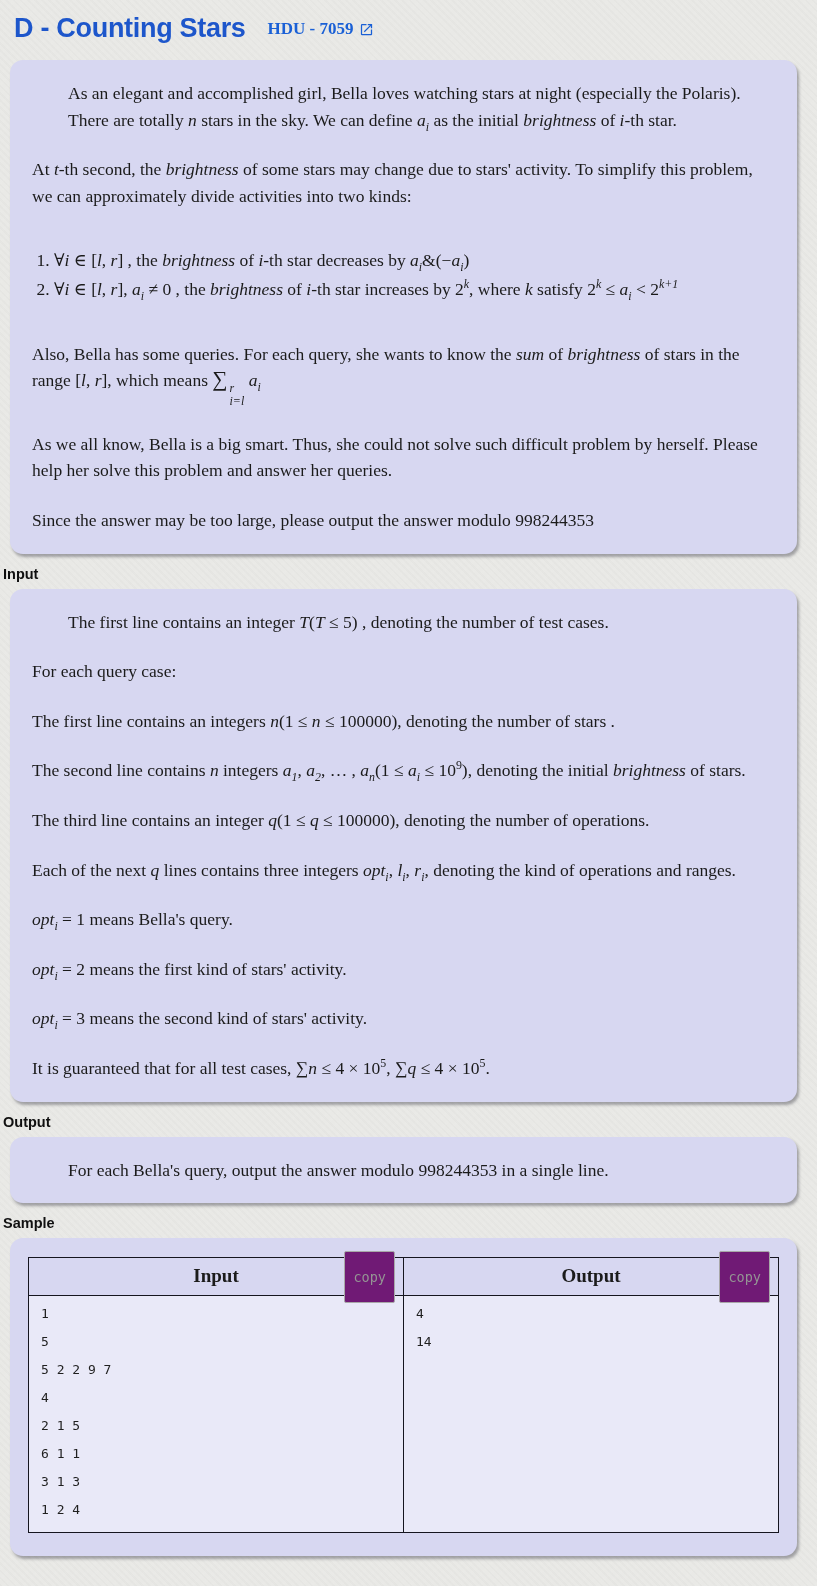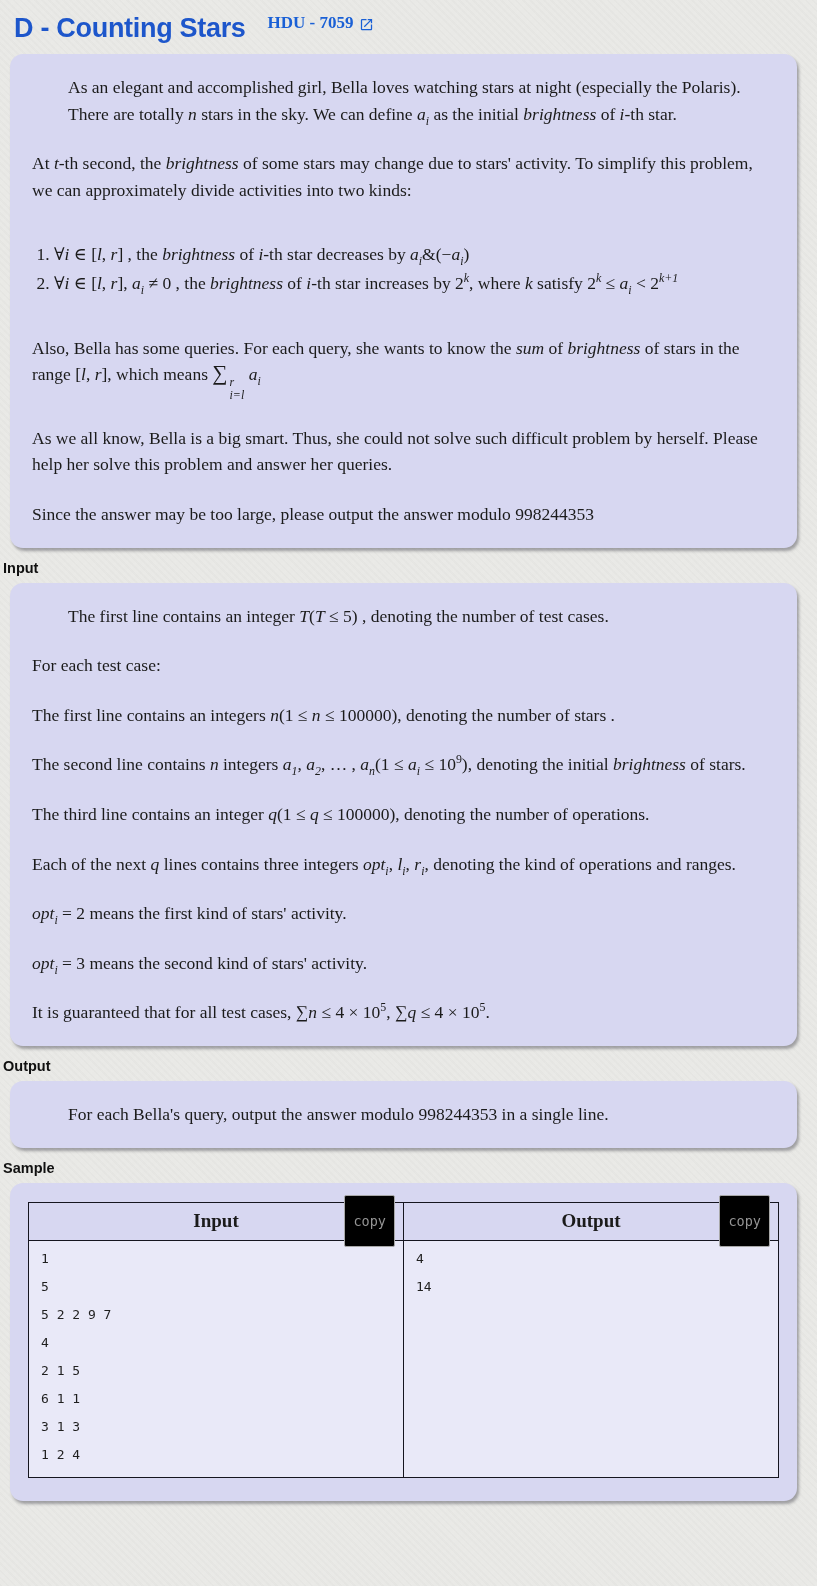--- a/index.html
+++ b/index.html
@@ -14,21 +14,21 @@
   *{box-sizing:border-box;margin:0;padding:0;}
   html,body{width:817px;height:1586px;overflow:hidden;}
   body{
     background-color:var(--page-bg);
     background-image:
       repeating-linear-gradient(45deg, rgba(0,0,0,.015) 0 2px, transparent 2px 5px),
       repeating-linear-gradient(-45deg, rgba(255,255,255,.03) 0 3px, transparent 3px 7px);
     font-family:"Liberation Serif","DejaVu Serif",serif;
     color:var(--text);
   }
-  header{display:flex;align-items:flex-start;gap:22px;padding:13px 20px 10px 14px;}
+  header{display:flex;align-items:center;gap:22px;padding:13px 20px 16px 14px;}
   h1{
     font-family:"Liberation Sans","DejaVu Sans",sans-serif;
     font-size:27px;font-weight:bold;color:var(--title-blue);letter-spacing:-.3px;
   }
   .source-link{
     font-family:Liberation Serif, serif;
     font-size:17px;font-weight:bold;color:var(--link-blue);
     text-decoration:none;display:inline-flex;align-items:center;gap:5px;cursor:pointer;
   }
   .source-link svg{width:15px;height:15px;fill:currentColor;position:relative;top:1px;}
@@ -59,21 +59,21 @@
   }
   .sample-panel{padding:19px 18px 23px;}
   table{width:100%;border-collapse:collapse;border:1px solid var(--table-border);}
   th{
     position:relative;height:38px;text-align:center;vertical-align:middle;
     font-size:19px;font-weight:bold;border:1px solid var(--table-border);
   }
   .copy-btn{
     position:absolute;right:8px;top:50%;transform:translateY(-50%);
     font-family:"DejaVu Sans Mono","Liberation Mono",monospace;
-    font-size:13.5px;color:#949494;background:#000000;
+    font-size:13.5px;color:#949494;background:#701a75;
     border:1px solid #a8a8a8;border-radius:2px;padding:17px 8px;cursor:pointer;
   }
   td{
     width:50%;background:var(--cell-bg);border:1px solid var(--table-border);
     vertical-align:top;padding:10px 12px 2px;
   }
   .code-line{
     font-family:"DejaVu Sans Mono","Liberation Mono",monospace;
     font-size:13px;line-height:16px;color:#1f1f1f;margin:0 0 12px;white-space:pre;
   }
@@ -104,25 +104,26 @@
             <span class="math">r</span>
             <span class="math">i=l</span>
           </span></span> <span class="math">a<sub class="math">i</sub></span></p>
     <p>As we all know, Bella is a big smart. Thus, she could not solve such difficult problem by herself. Please help her solve this problem and answer her queries.</p>
     <p>Since the answer may be too large, please output the answer modulo 998244353</p>
   </section>
 
   <div class="section-label">Input</div>
   <section class="panel">
     <p>The first line contains an integer <span class="math">T</span>(<span class="math">T</span> ≤ 5) , denoting the number of test cases.</p>
-    <p>For each test case:</p>
+    <p>For each query case:</p>
     <p>The first line contains an integers <span class="math">n</span>(1 ≤ <span class="math">n</span> ≤ 100000), denoting the number of stars .</p>
     <p>The second line contains <span class="math">n</span> integers <span class="math">a<sub>1</sub></span>, <span class="math">a<sub>2</sub></span>, … , <span class="math">a<sub class="math">n</sub></span>(1 ≤ <span class="math">a<sub class="math">i</sub></span> ≤ <span>10<sup>9</sup></span>), denoting the initial <span class="math">brightness</span> of stars.</p>
     <p>The third line contains an integer <span class="math">q</span>(1 ≤ <span class="math">q</span> ≤ 100000), denoting the number of operations.</p>
     <p>Each of the next <span class="math">q</span> lines contains three integers <span class="math">opt<sub class="math">i</sub></span>, <span class="math">l<sub class="math">i</sub></span>, <span class="math">r<sub class="math">i</sub></span>, denoting the kind of operations and ranges.</p>
+    <p><span class="math">opt<sub class="math">i</sub></span> = 1 means Bella's query.</p>
     <p><span class="math">opt<sub class="math">i</sub></span> = 2 means the first kind of stars' activity.</p>
     <p><span class="math">opt<sub class="math">i</sub></span> = 3 means the second kind of stars' activity.</p>
     <p>It is guaranteed that for all test cases, ∑<span class="math">n</span> ≤ 4 × <span>10<sup>5</sup></span>, ∑<span class="math">q</span> ≤ 4 × <span>10<sup>5</sup></span>.</p>
   </section>
 
   <div class="section-label">Output</div>
   <section class="panel">
     <p>For each Bella's query, output the answer modulo 998244353 in a single line.</p>
   </section>
 

